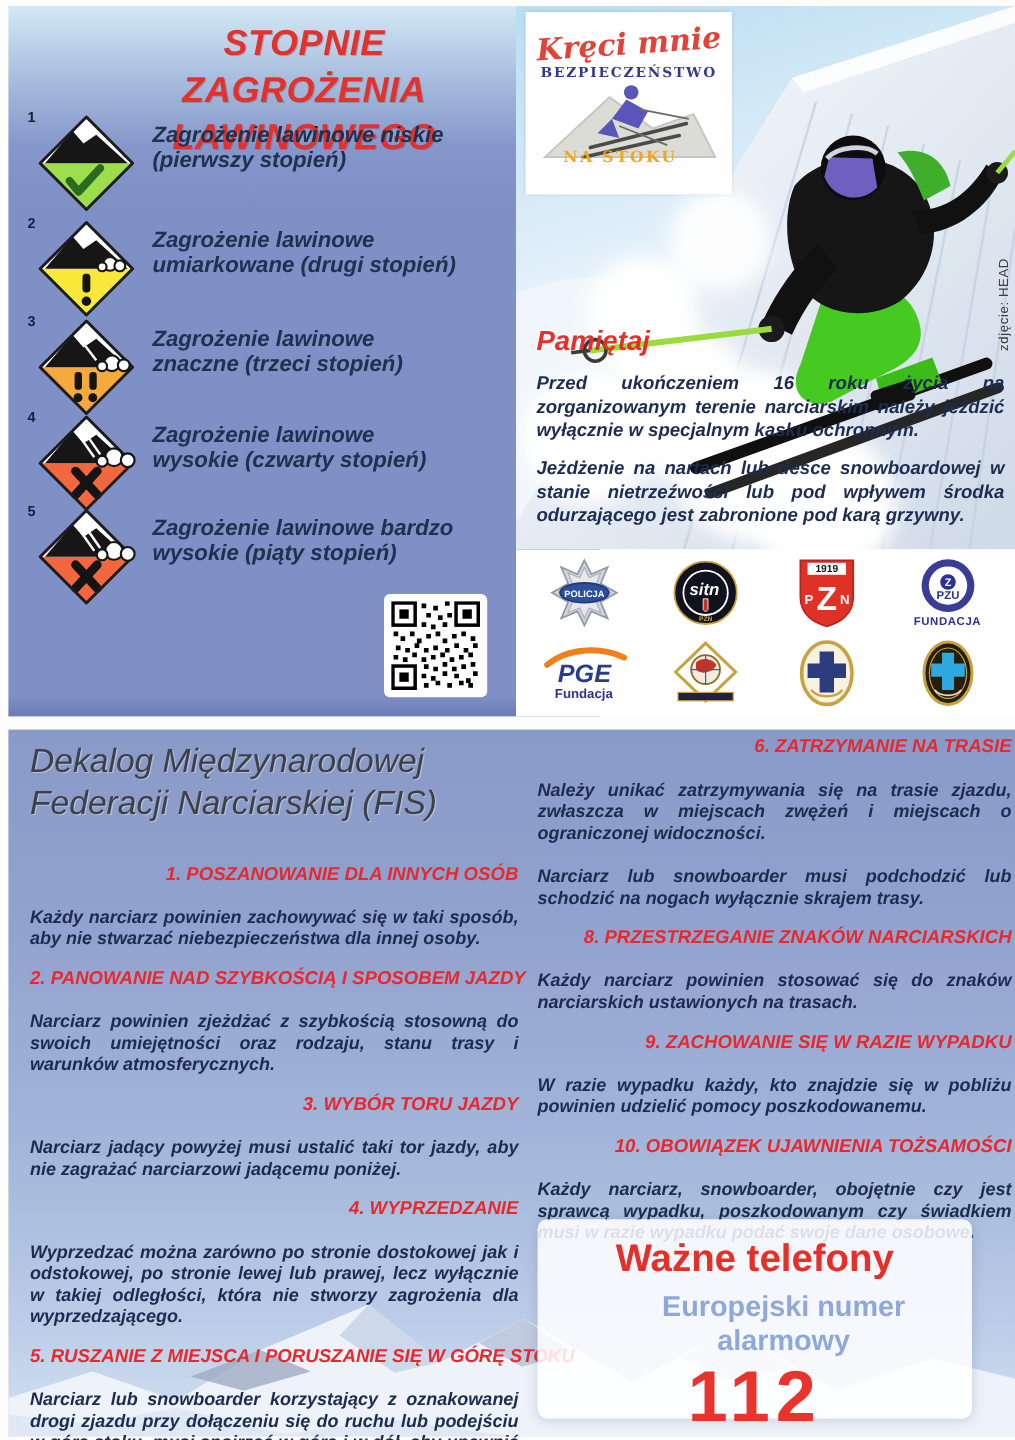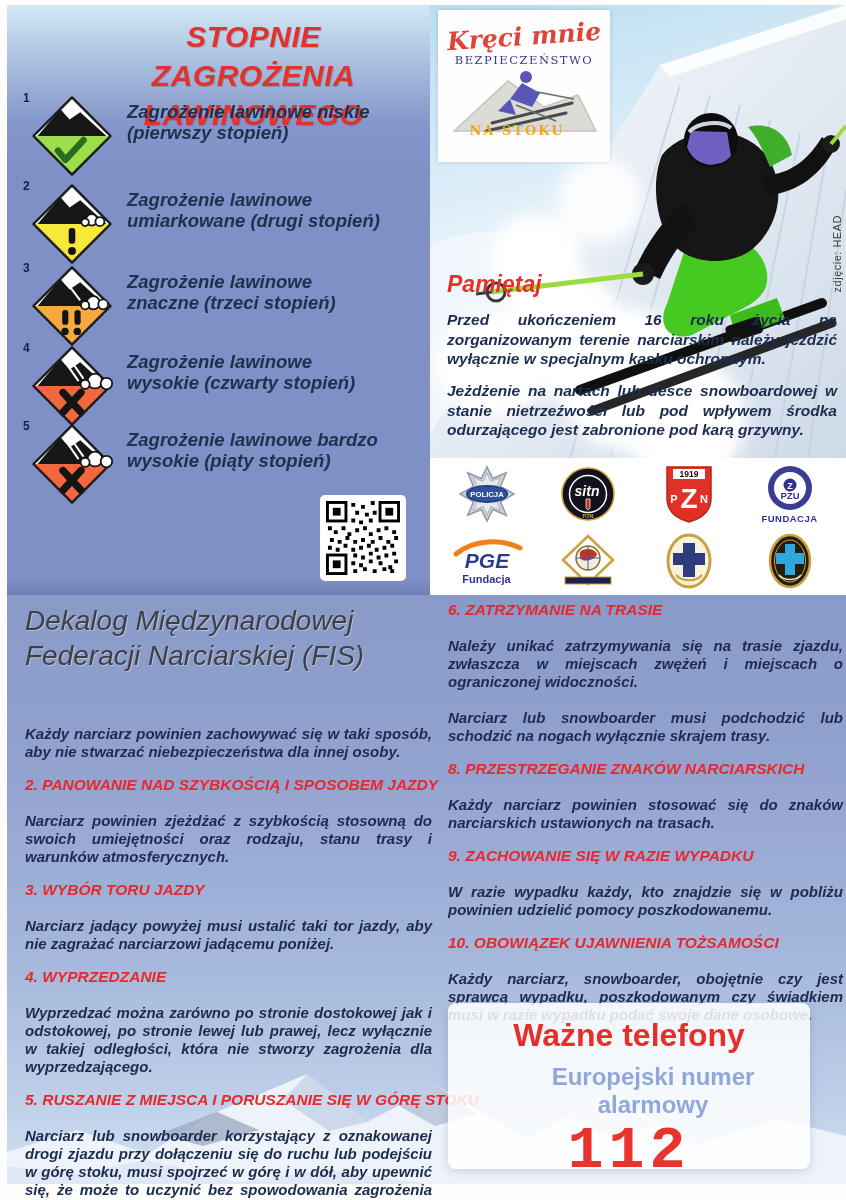--- a/index.html
+++ b/index.html
@@ -20,55 +20,55 @@
     font-size:18.5px;line-height:1.14;color:#20304f;}
   .qr-box{position:absolute;left:313px;top:490px;width:86px;height:86px;background:#fff;
     border-radius:5px;display:flex;align-items:center;justify-content:center;}
   
   .photo{position:absolute;left:430px;top:5px;width:416px;height:453px;overflow:hidden;}
   .photo-svg{position:absolute;left:0;top:0;}
   .brand-badge{position:absolute;left:8px;top:5px;width:172px;height:152px;background:#fefefe;
     box-shadow:0 0 4px rgba(0,0,0,.15);text-align:center;overflow:hidden;}
   .brand-title{margin-top:12px;font-family:"DejaVu Serif",serif;font-style:italic;font-weight:bold;
     font-size:25px;color:#e04438;transform:rotate(-4deg);}
-  .brand-subtitle{margin-top:2px;font-family:"DejaVu Serif",serif;font-weight:normal;font-size:11.5px;
+  .brand-subtitle{margin-top:2px;font-family:"DejaVu Serif",serif;font-weight:bold;font-size:11.5px;
     letter-spacing:1.5px;color:#333a8c;text-align:center;}
   .brand-art{margin-top:-2px;}
   .brand-location{margin-top:-20px;text-align:center;padding-right:14px;font-family:"DejaVu Serif",serif;
     font-weight:bold;font-size:13px;letter-spacing:2px;color:#f2a71b;}
   .photo-credit{position:absolute;right:3px;top:210px;writing-mode:vertical-rl;transform:rotate(180deg);
     font-size:11px;color:#3c3c3c;letter-spacing:.5px;}
   .remember{position:absolute;left:17px;top:266px;width:390px;}
   .remember h2{margin:0;font-style:italic;font-weight:bold;font-size:23px;color:#e5302a;}
   .remember p{margin:12px 0 0 0;font-style:italic;font-weight:bold;font-size:15.5px;line-height:1.27;
     color:#1d2c50;text-align:justify;}
   
   .logos-band{position:absolute;left:430px;top:458px;width:416px;height:139px;background:#fff;
     display:grid;grid-template-columns:repeat(4,1fr);grid-template-rows:1fr 1fr;
     align-items:center;justify-items:center;padding:2px 6px;box-sizing:border-box;}
   .logo{display:flex;flex-direction:column;align-items:center;}
   .logo-sub{font-weight:bold;color:#2e3192;}
   .sub-pzu{font-size:9.5px;letter-spacing:.5px;margin-top:1px;}
   .sub-pge{font-size:11px;margin-top:0;}
   
-  .panel-deca{position:absolute;left:7px;top:595px;width:839px;height:589px;
+  .panel-deca{position:absolute;left:7px;top:608px;width:839px;height:589px;
     background:linear-gradient(180deg,#8a9ac8 0%,#93a3cf 30%,#a4b6da 60%,#bccee8 85%,#d4e2f2 100%);}
   .deca-heading{position:absolute;left:18px;top:8px;width:370px;font-style:italic;font-size:28px;
     line-height:1.25;color:#3d4046;text-shadow:1px 1px 0 rgba(255,255,255,.35);}
   .col-left{position:absolute;left:18px;top:112px;width:407px;}
   .col-right{position:absolute;left:441px;top:6px;width:395px;}
   .deca-item{margin-bottom:15px;}
-  .deca-title{font-style:italic;font-weight:bold;font-size:15.5px;color:#e8282c;margin-bottom:3px;white-space:nowrap;}
+  .deca-title{font-style:italic;font-weight:bold;font-size:15.5px;color:#e8282c;margin-bottom:3px;white-space:nowrap;text-align:right;}
   .deca-body{font-style:italic;font-weight:bold;font-size:15px;line-height:1.2;color:#1c2b50;text-align:justify;margin-top:18px;}
   .mountains{position:absolute;left:0;bottom:0;width:839px;height:150px;}
   .phones-box{position:absolute;left:441px;top:408px;width:362px;height:166px;border-radius:8px;
     background:rgba(255,255,255,.85);text-align:center;box-shadow:0 2px 10px rgba(90,100,140,.25);}
   .phones-heading{margin-top:14px;font-weight:bold;font-size:32px;color:#e5302a;}
   .phones-label{margin-top:9px;font-weight:bold;font-size:24px;color:#8ea8da;padding-left:48px;}
-  .phones-number{margin-top:2px;font-weight:bold;font-size:60px;line-height:1;color:#e8342c;letter-spacing:5px;font-family:Liberation Mono, monospace;}
+  .phones-number{margin-top:2px;font-weight:bold;font-size:60px;line-height:1;color:#e8342c;letter-spacing:5px;}
 </style>
 </head>
 <body>
 
 <div class="page">
 
   <div class="panel-levels">
     <div class="av-title">STOPNIE ZAGROŻENIA LAWINOWEGO</div>
 
     <div class="lvl lvl-1">
@@ -377,20 +377,21 @@
       <path fill="#9aa7c0" opacity=".75" d="M210 78 L252 96 L196 112 L152 100 Z"></path>
       <path fill="#cdd8ea" d="M600 60 L652 92 L606 104 L560 84 Z"></path>
       <path fill="#b4c1d8" opacity=".8" d="M430 52 L470 80 L428 92 L392 72 Z"></path>
       <path fill="#dfe8f4" d="M0 150 L0 132 L70 140 L140 126 L230 148 L320 136 L420 150 Z"></path>
     </svg>
 
     <div class="deca-heading">Dekalog Międzynarodowej Federacji Narciarskiej (FIS)</div>
 
     <div class="col-left">
       <div class="deca-item">
+        <div class="deca-title">1.  POSZANOWANIE DLA INNYCH OSÓB</div>
         <div class="deca-body">Każdy narciarz powinien zachowywać się w taki sposób, aby nie stwarzać niebezpieczeństwa dla innej osoby.</div>
       </div>
       <div class="deca-item">
         <div class="deca-title">2. PANOWANIE NAD SZYBKOŚCIĄ I SPOSOBEM JAZDY</div>
         <div class="deca-body">Narciarz powinien zjeżdżać z szybkością stosowną do swoich umiejętności oraz rodzaju, stanu trasy i warunków atmosferycznych.</div>
       </div>
       <div class="deca-item">
         <div class="deca-title">3.  WYBÓR TORU JAZDY</div>
         <div class="deca-body">Narciarz jadący powyżej musi ustalić taki tor jazdy, aby nie zagrażać narciarzowi jadącemu poniżej.</div>
       </div>

